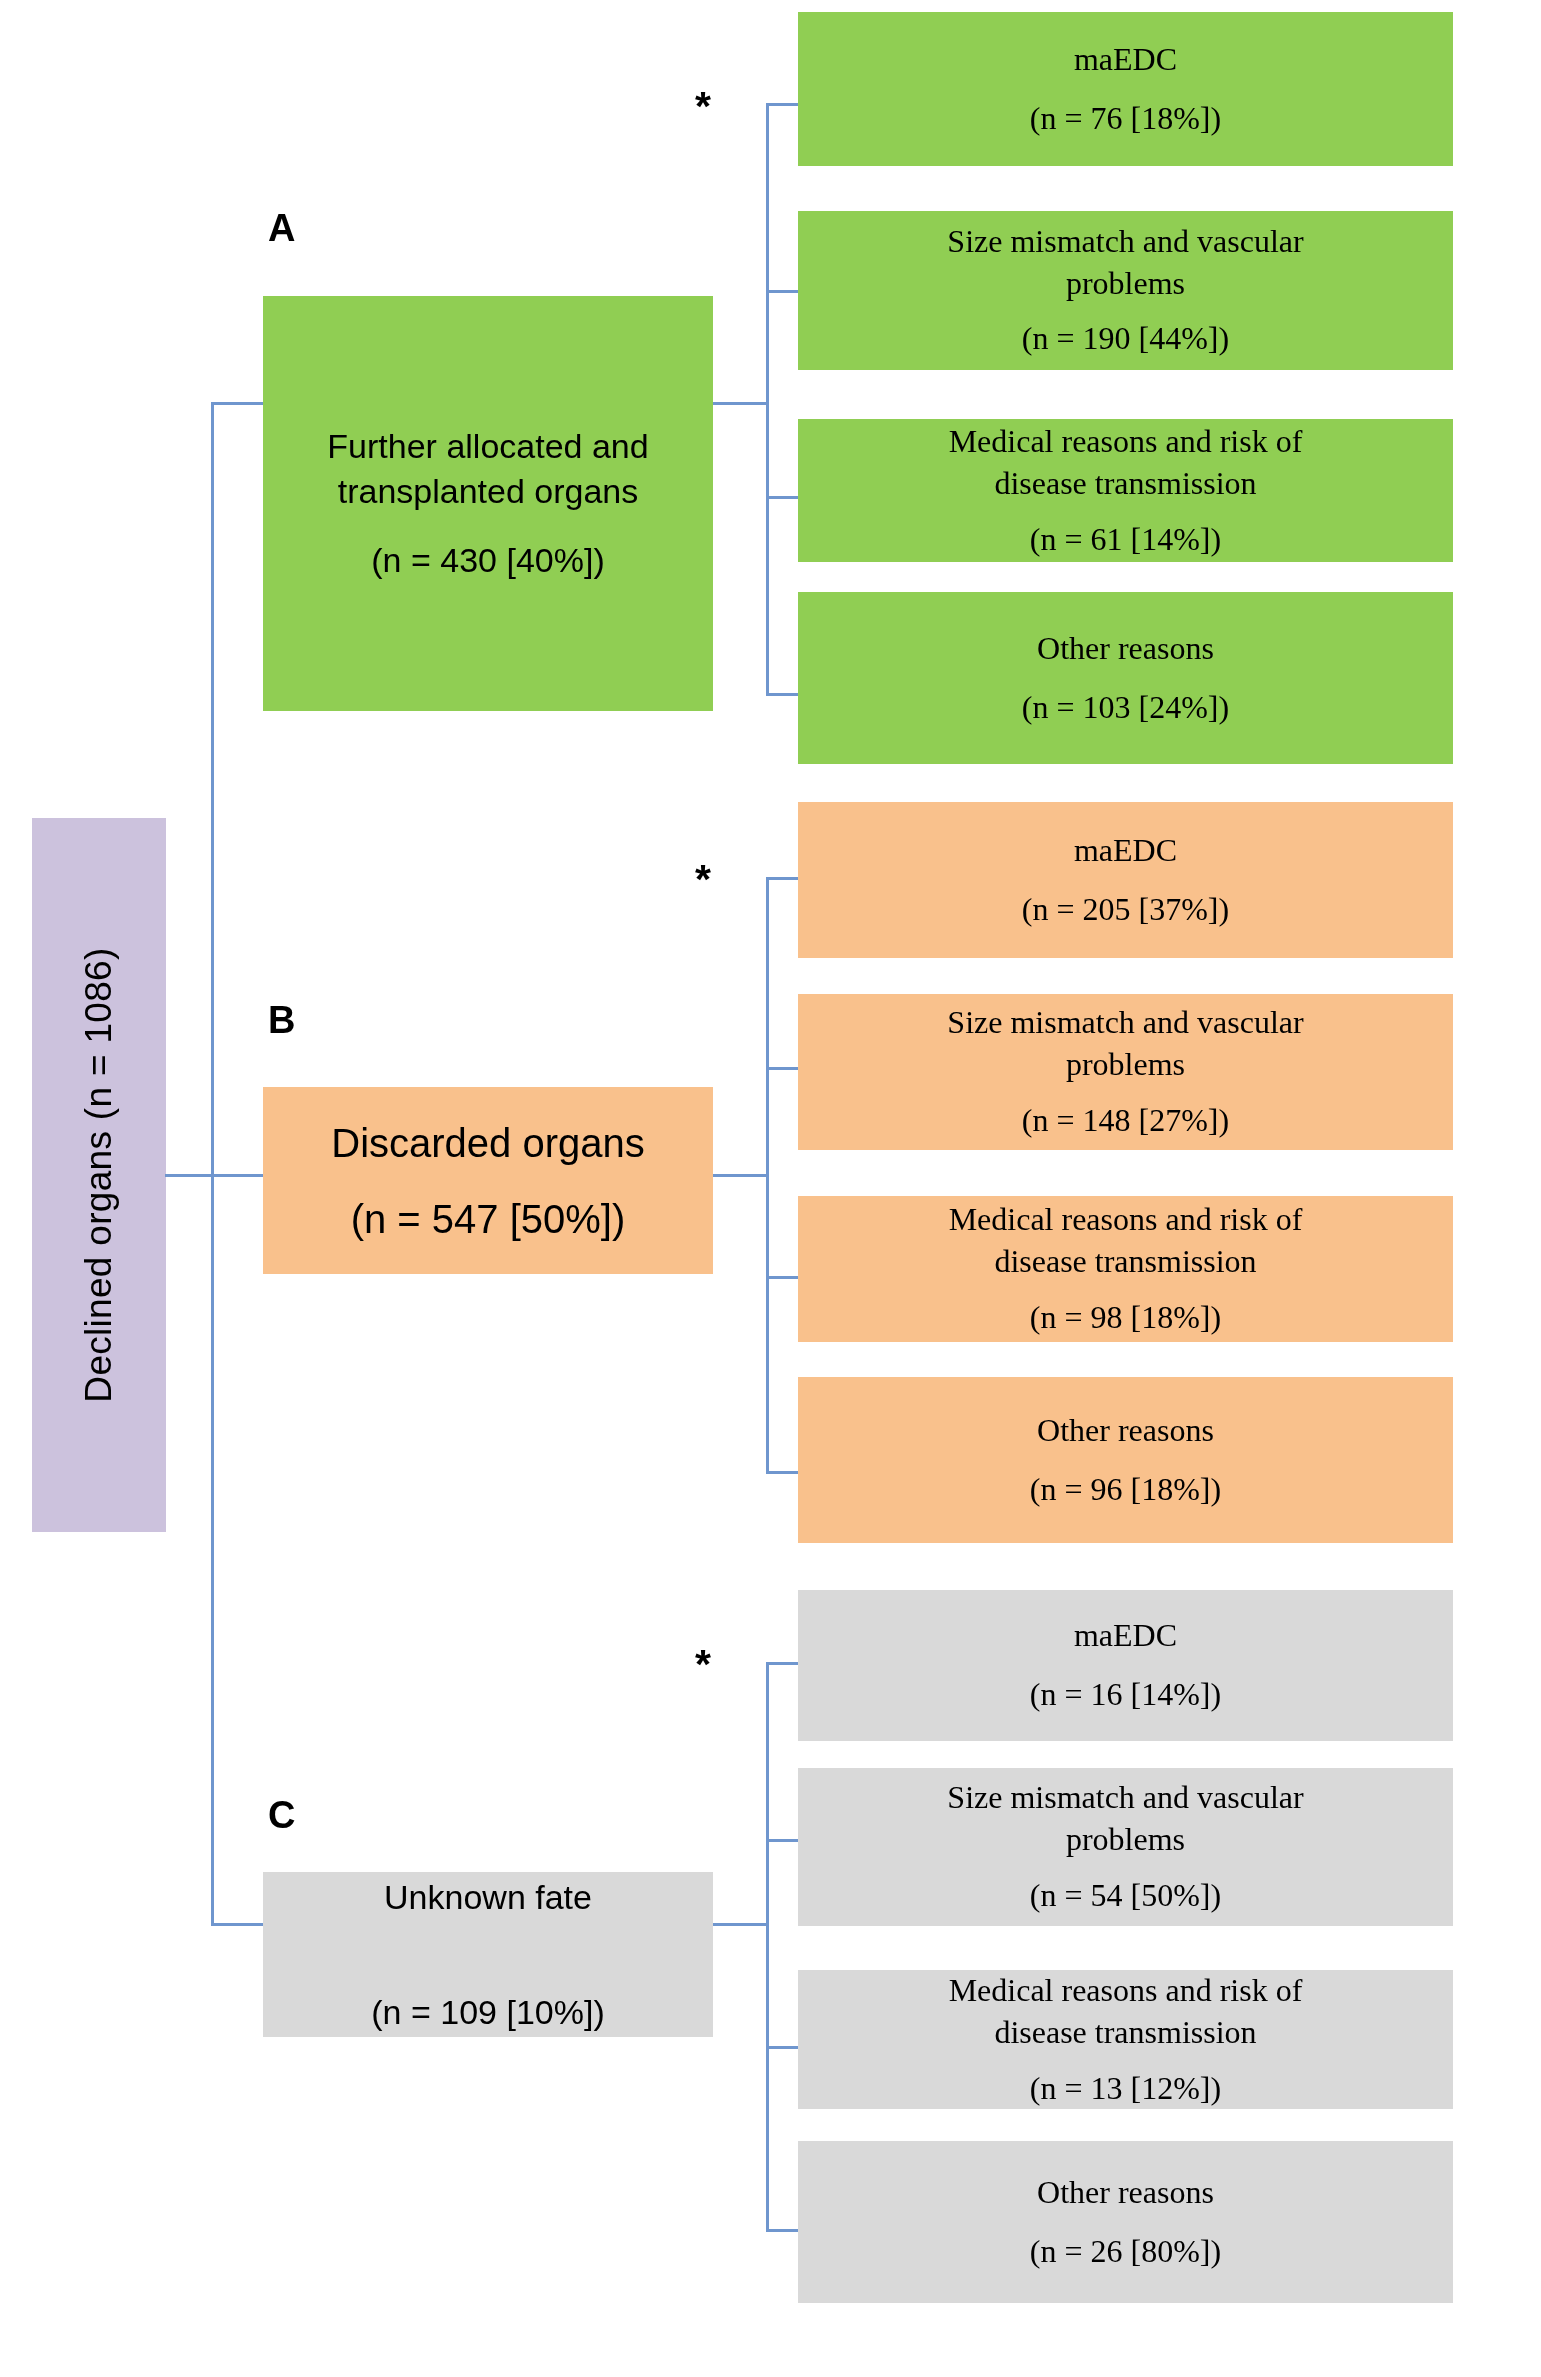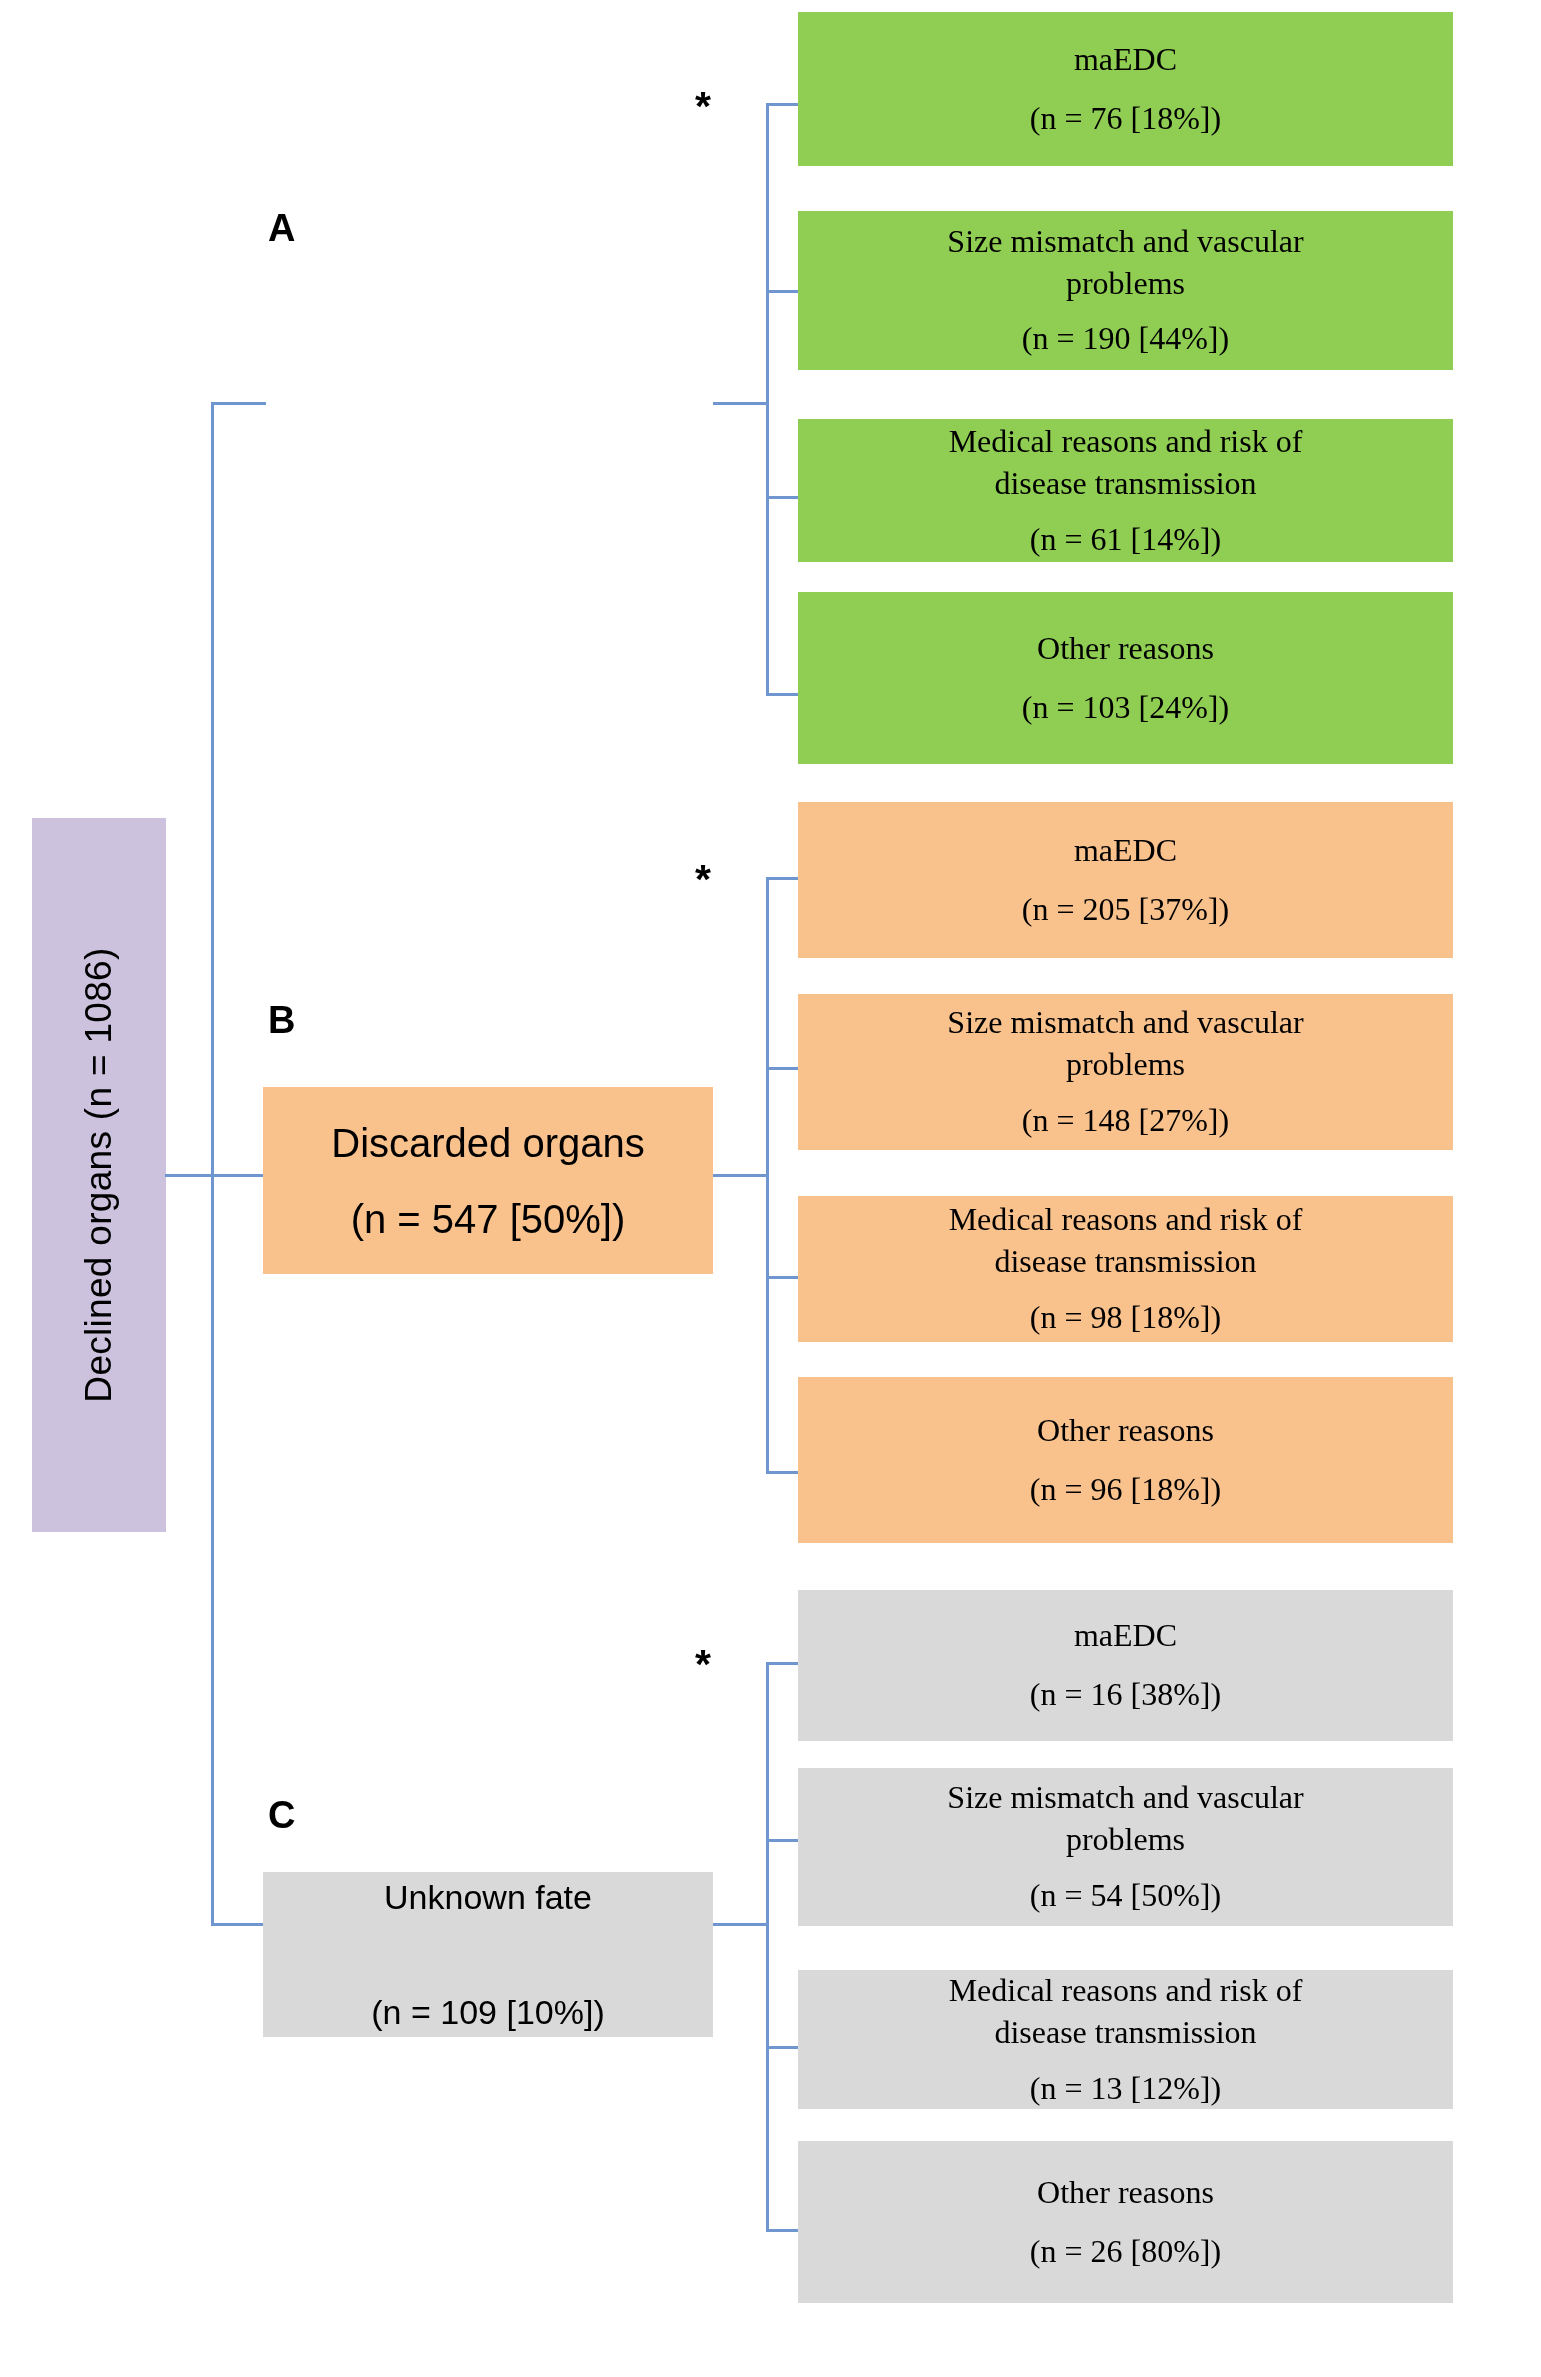--- a/index.html
+++ b/index.html
@@ -108,20 +108,25 @@
   <div class="conn v" style="left:211px; top:402px; height:1524px;"></div>
 
   <div class="conn h" style="left:165px; top:1174px; width:50px;"></div>
 
   <div class="conn h" style="left:211px; top:402px; width:55px;"></div>
   <div class="conn h" style="left:211px; top:1174px; width:55px;"></div>
   <div class="conn h" style="left:211px; top:1923px; width:55px;"></div>
 
   <div class="section-letter" id="letter-a">A</div>
 
+  <div class="node green" id="node-a">
+    <span class="line title">Further allocated and</span>
+    <span class="line title">transplanted organs</span>
+    <span class="line" style="margin-top:0.75em;">(n = 430 [40%])</span>
+  </div>
 
   <div class="asterisk" id="ast-a">*</div>
 
   <div class="conn v" style="left:766px; top:103px; height:590px;"></div>
   <div class="conn h" style="left:713px; top:402px; width:55px;"></div>
   <div class="conn h" style="left:766px; top:103px; width:35px;"></div>
   <div class="conn h" style="left:766px; top:290px; width:35px;"></div>
   <div class="conn h" style="left:766px; top:496px; width:35px;"></div>
   <div class="conn h" style="left:766px; top:693px; width:35px;"></div>
 
@@ -196,21 +201,21 @@
 
   <div class="conn v" style="left:766px; top:1662px; height:570px;"></div>
   <div class="conn h" style="left:713px; top:1923px; width:55px;"></div>
   <div class="conn h" style="left:766px; top:1662px; width:35px;"></div>
   <div class="conn h" style="left:766px; top:1839px; width:35px;"></div>
   <div class="conn h" style="left:766px; top:2046px; width:35px;"></div>
   <div class="conn h" style="left:766px; top:2229px; width:35px;"></div>
 
   <div class="node grey leaf" style="top:1590px; height:151px;">
     <span class="line title">maEDC</span>
-    <span class="line" style="margin-top:0.55em;">(n = 16 [38%])</span>
+    <span class="line" style="margin-top:0.55em;">(n = 16 [14%])</span>
   </div>
 
   <div class="node grey leaf" style="top:1768px; height:158px;">
     <span class="line title">Size mismatch and vascular</span>
     <span class="line title">problems</span>
     <span class="line" style="margin-top:0.45em;">(n = 54 [50%])</span>
   </div>
 
   <div class="node grey leaf" style="top:1970px; height:139px;">
     <span class="line title">Medical reasons and risk of</span>

